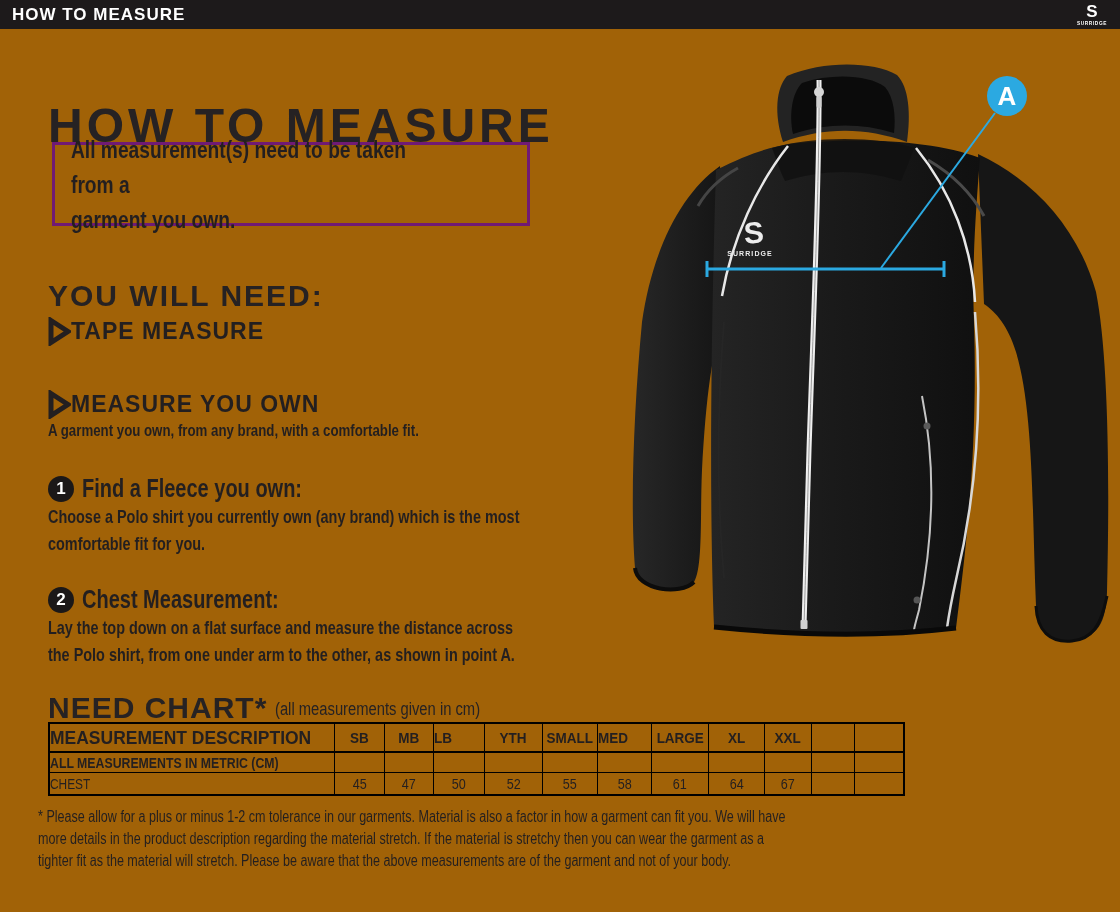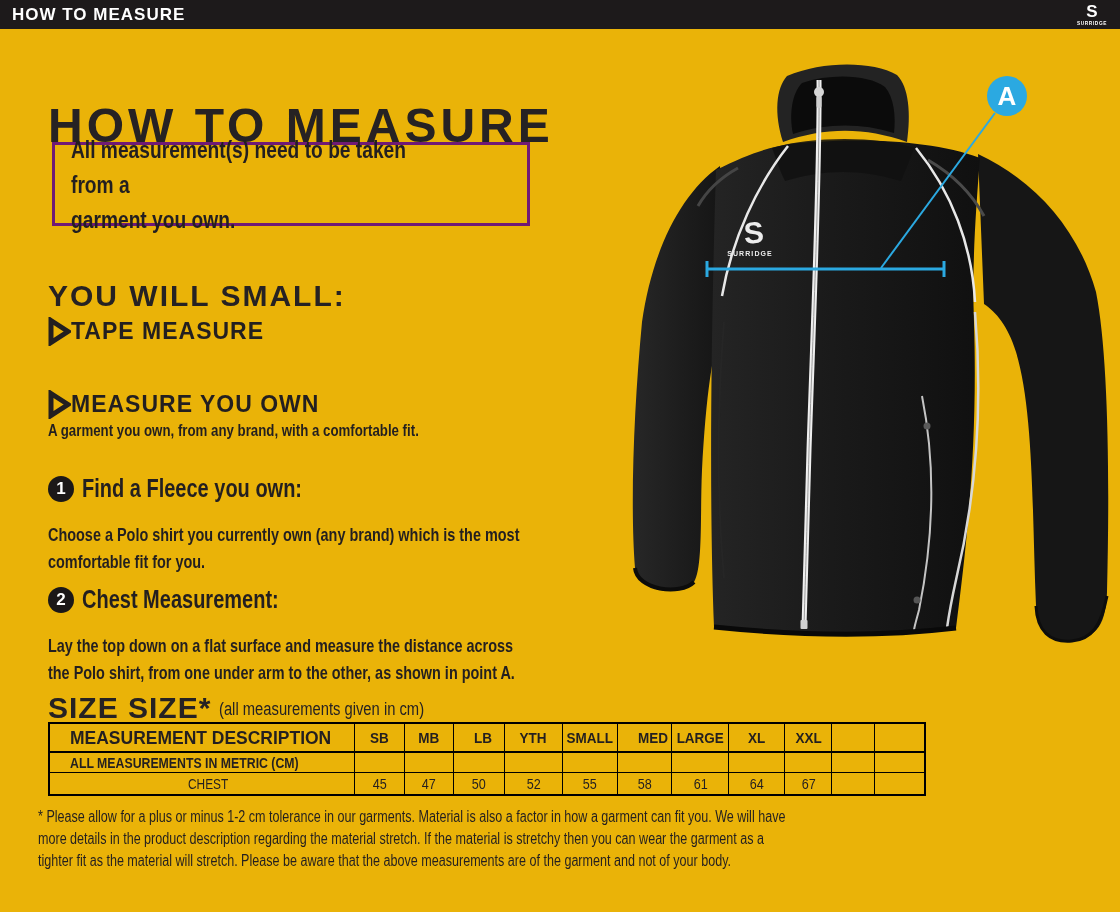--- a/index.html
+++ b/index.html
@@ -1,16 +1,16 @@
 <!DOCTYPE html>
 <html><head>
 <meta charset="utf-8">
 <style>
   html,body{margin:0;padding:0;background:#fff;}
-  .page{position:relative;width:1120px;height:912px;background:#eab308;overflow:hidden;
+  .page{position:relative;width:1120px;height:912px;background:#a16207;overflow:hidden;
         font-family:"Liberation Sans",sans-serif;color:#231f20;}
 
   
   .topbar{position:absolute;left:0;top:0;width:1120px;height:29px;background:#1d1a1b;
           display:flex;align-items:center;justify-content:space-between;}
   .topbar-title{color:#fff;font-size:17px;font-weight:bold;letter-spacing:1px;margin-left:12px;}
   .topbar-logo{margin-right:8px;display:flex;align-items:center;}
 
   
   .h1{position:absolute;left:48px;top:66px;font-size:48px;font-weight:800;letter-spacing:4px;
@@ -39,34 +39,34 @@
   .bullet-row{display:flex;align-items:center;}
   .bullet-label{font-size:23px;font-weight:800;letter-spacing:1px;white-space:nowrap;}
   .bullet-desc{font-size:17px;font-weight:bold;margin-top:2px;}
 
   
   .step{position:absolute;left:48px;}
   .step-head{display:flex;align-items:center;gap:8px;}
   .step-num{width:26px;height:26px;border-radius:50%;background:#1b1818;color:#fff;
             font-size:17px;font-weight:bold;display:flex;align-items:center;justify-content:center;flex:0 0 26px;}
   .step-title{font-size:25px;font-weight:800;white-space:nowrap;}
-  .step-body{font-size:18.5px;font-weight:bold;line-height:27px;margin-top:18px;}
+  .step-body{font-size:18.5px;font-weight:bold;line-height:27px;margin-top:0;}
 
   
   .sub-heading{font-size:18px;font-weight:normal;letter-spacing:0;margin-left:8px;position:relative;top:-3px;}
 
   table.size{position:absolute;left:48px;top:722px;border-collapse:collapse;table-layout:fixed;
              border:2px solid #000;}
   table.size th,table.size td{border:1px solid #000;padding:0;vertical-align:middle;overflow:hidden;}
   table.size thead th{height:27px;font-size:15px;font-weight:bold;text-align:center;}
-  table.size .left{text-align:left;padding-left:20px;}
+  table.size .left{text-align:left;padding-left:0;}
   table.size thead{border-bottom:2px solid #000;}
   tr.r2 td{height:19px;font-size:15px;font-weight:bold;}
   tr.r3 td{height:21px;font-size:14px;font-weight:normal;text-align:center;}
-  tr.r3 td.left{text-align:center;margin-top:15px;}
+  tr.r3 td.left{text-align:left;margin-top:15px;}
   .th-desc{font-size:19px;font-weight:bold;white-space:nowrap;}
 
   .footnote{position:absolute;left:38px;top:806px;font-size:16px;line-height:22px;color:#231f20;}
 
   .figure{position:absolute;left:620px;top:30px;width:500px;height:660px;margin:0;}
 </style>
 </head>
 <body>
 
 <div class="page">
@@ -81,21 +81,21 @@
     </span>
   </header>
 
   <h1 class="h1">HOW TO MEASURE</h1>
 
   <div class="notice">
     <span class="sx x8 o-l">All measurement(s) need to be taken from a
 garment you own.</span>
   </div>
 
-  <h2 class="h2" style="left:48px;top:254px;">YOU WILL SMALL:</h2>
+  <h2 class="h2" style="left:48px;top:254px;">YOU WILL NEED:</h2>
 
   <div class="bullet-item" style="top:317px;">
     <div class="bullet-row">
       <svg width="23" height="29" viewBox="0 0 23 29">
         <path d="M3,3.5 L20,14.5 L3,25.5 Z" fill="none" stroke="#231f20" stroke-width="5" stroke-linejoin="miter"></path>
       </svg>
       <span class="bullet-label">TAPE MEASURE</span>
     </div>
   </div>
 
@@ -127,21 +127,21 @@
       <span class="step-num">2</span>
       <span class="step-title sx x8 o-l">Chest Measurement:</span>
     </div>
     <div class="step-body">
       <span class="sx x78 o-l">Lay the top down on a flat surface and measure the distance across
 the Polo shirt, from one under arm to the other, as shown in point A.</span>
     </div>
   </div>
 
   <h2 class="h2" style="left:48px;top:666px;letter-spacing:1px;">
-    <span>SIZE SIZE*</span><span class="sub-heading"><span class="sx x82 o-l">(all measurements given in cm)</span></span>
+    <span>NEED CHART*</span><span class="sub-heading"><span class="sx x82 o-l">(all measurements given in cm)</span></span>
   </h2>
 
   <table class="size">
     <colgroup>
       <col style="width:232px">
         <col style="width:50px">
         <col style="width:49px">
         <col style="width:51px">
       <col style="width:58px">
         <col style="width:55px">

